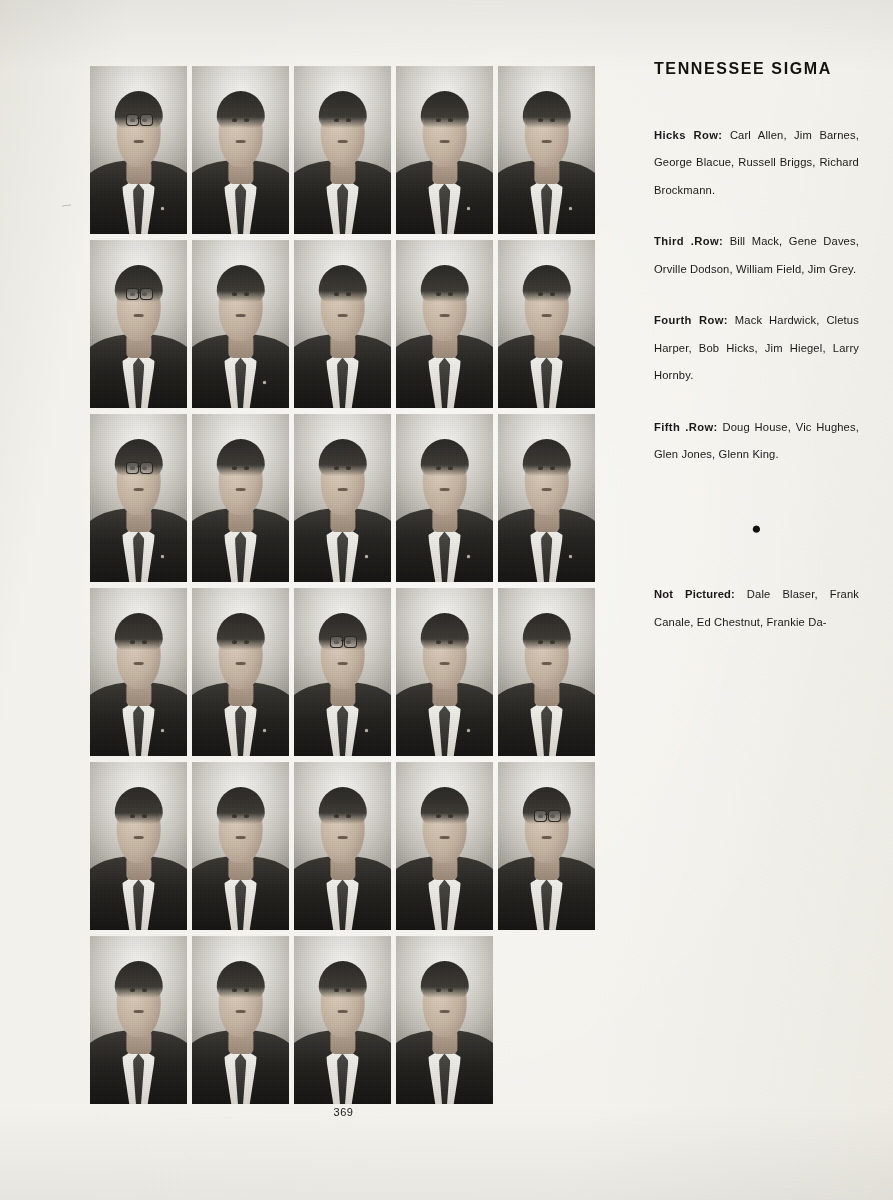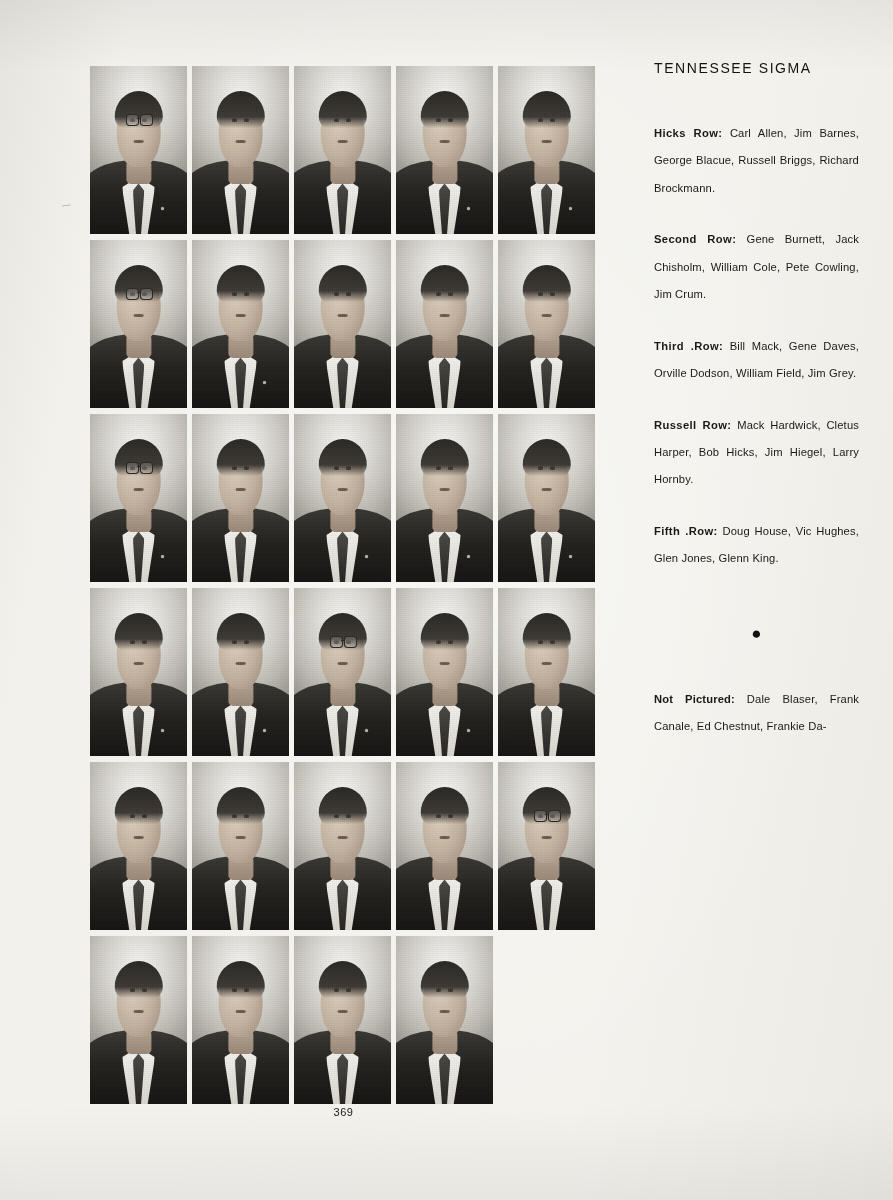--- a/index.html
+++ b/index.html
@@ -188,22 +188,22 @@
   }
 
   
   .side {
     position: absolute;
     left: 654px;
     top: 60px;
     width: 205px;
   }
   .chapter-title {
-    font-size: 14px;
-    font-weight: 400;
+    font-size: 16px;
+    font-weight: 700;
     letter-spacing: 1.6px;
     color: #111';
     color: #121110;
     margin: 0 0 44px 0;
     white-space: nowrap;
   }
   .row-block {
     font-size: 11.2px;
     line-height: 2.45;
     color: #1b1917;
@@ -740,30 +740,27 @@
 
   <div class="page-number">369</div>
 
   <div class="side">
     <h1 class="chapter-title">TENNESSEE  SIGMA</h1>
 
     <p class="row-block">
       <span class="lead">Hicks Row:</span><span> Carl Allen, Jim Barnes, George Blacue, Russell Briggs, Richard Brockmann.</span>
     </p>
 
-    <p class="row-block">
-      <span class="lead">Second Row:</span><span> Gene Burnett, Jack Chisholm, William Cole, Pete Cowling, Jim Crum.</span>
-    </p>
 
     <p class="row-block">
       <span class="lead">Third .Row:</span><span> Bill Mack, Gene Daves, Orville Dodson, William Field, Jim Grey.</span>
     </p>
 
     <p class="row-block">
-      <span class="lead">Russell Row:</span><span> Mack Hardwick, Cletus Harper, Bob Hicks, Jim Hiegel, Larry Hornby.</span>
+      <span class="lead">Fourth Row:</span><span> Mack Hardwick, Cletus Harper, Bob Hicks, Jim Hiegel, Larry Hornby.</span>
     </p>
 
     <p class="row-block">
       <span class="lead">Fifth .Row:</span><span> Doug House, Vic Hughes, Glen Jones, Glenn King.</span>
     </p>
 
 
     <div class="bullet-sep">●</div>
 
     <p class="not-pictured">

